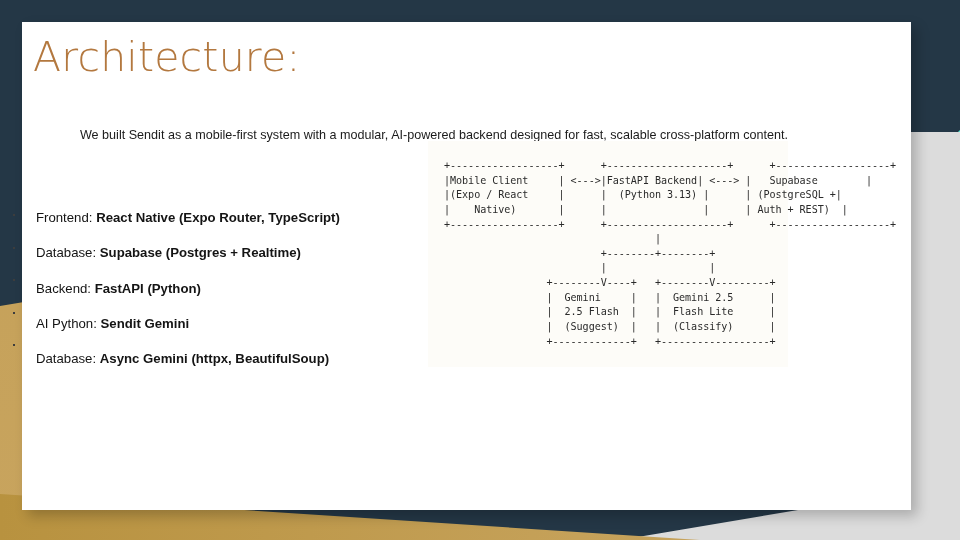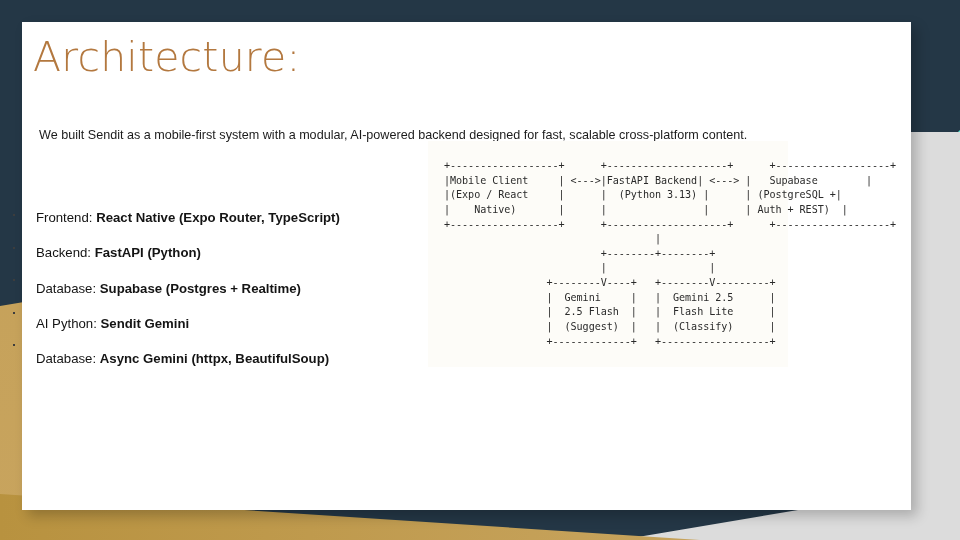--- a/index.html
+++ b/index.html
@@ -84,20 +84,21 @@
   
   .intro {
     position: absolute;
     left: 17px;
     top: 105px;
     width: 790px;
     font-size: 12.6px;
     line-height: 1.42;
     color: #1b1b1b;
     font-family: "Liberation Sans", sans-serif;
+    text-align: center;
   }
 
   
   .speclist {
     position: absolute;
     left: 14px;
     top: 188px;
     width: 400px;
     margin: 0;
     padding: 0;
@@ -172,26 +173,26 @@
     <div class="title">Architecture:</div>
 
     <div class="intro">We built Sendit as a mobile-first system with a modular, AI-powered backend designed for fast, scalable cross-platform content.</div>
 
     <ul class="speclist">
       <li>
         <span class="k">Frontend:</span>
         <span class="v">React Native (Expo Router, TypeScript)</span>
       </li>
       <li>
+        <span class="k">Database:</span>
+        <span class="v">Supabase (Postgres + Realtime)</span>
+      </li>
+      <li>
         <span class="k">Backend:</span>
         <span class="v">FastAPI (Python)</span>
-      </li>
-      <li>
-        <span class="k">Database:</span>
-        <span class="v">Supabase (Postgres + Realtime)</span>
       </li>
       <li>
         <span class="k">AI Python:</span>
         <span class="v">Sendit Gemini</span>
       </li>
       <li>
         <span class="k">Database:</span>
         <span class="v">Async Gemini (httpx, BeautifulSoup)</span>
       </li>
     </ul>

